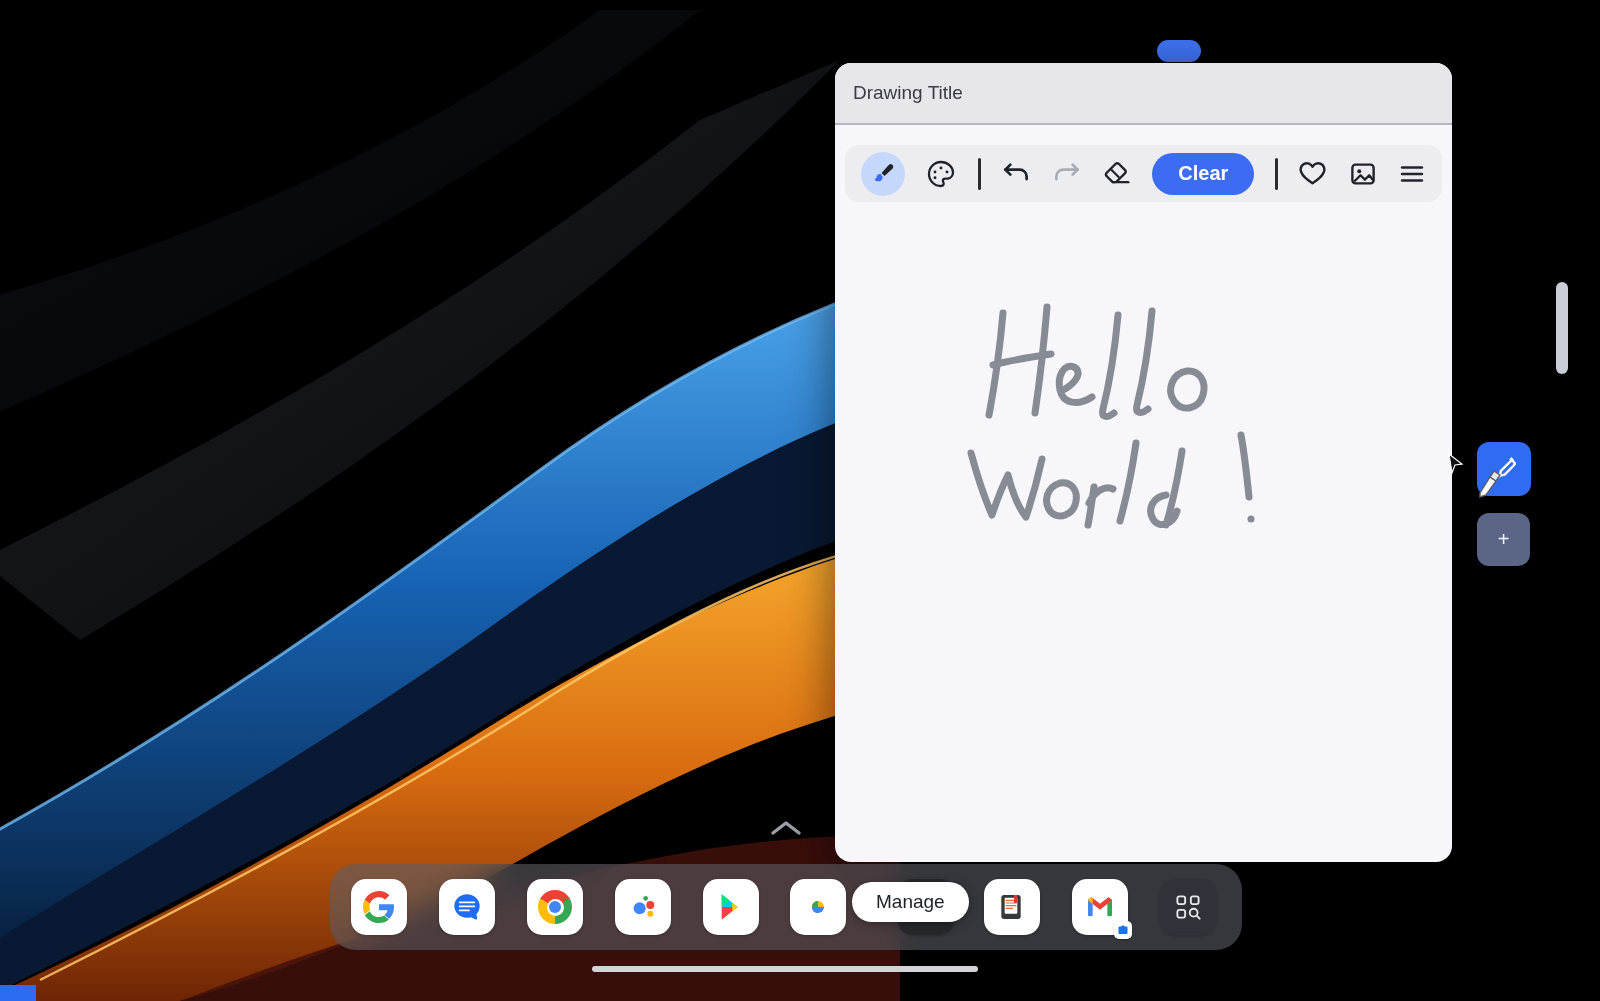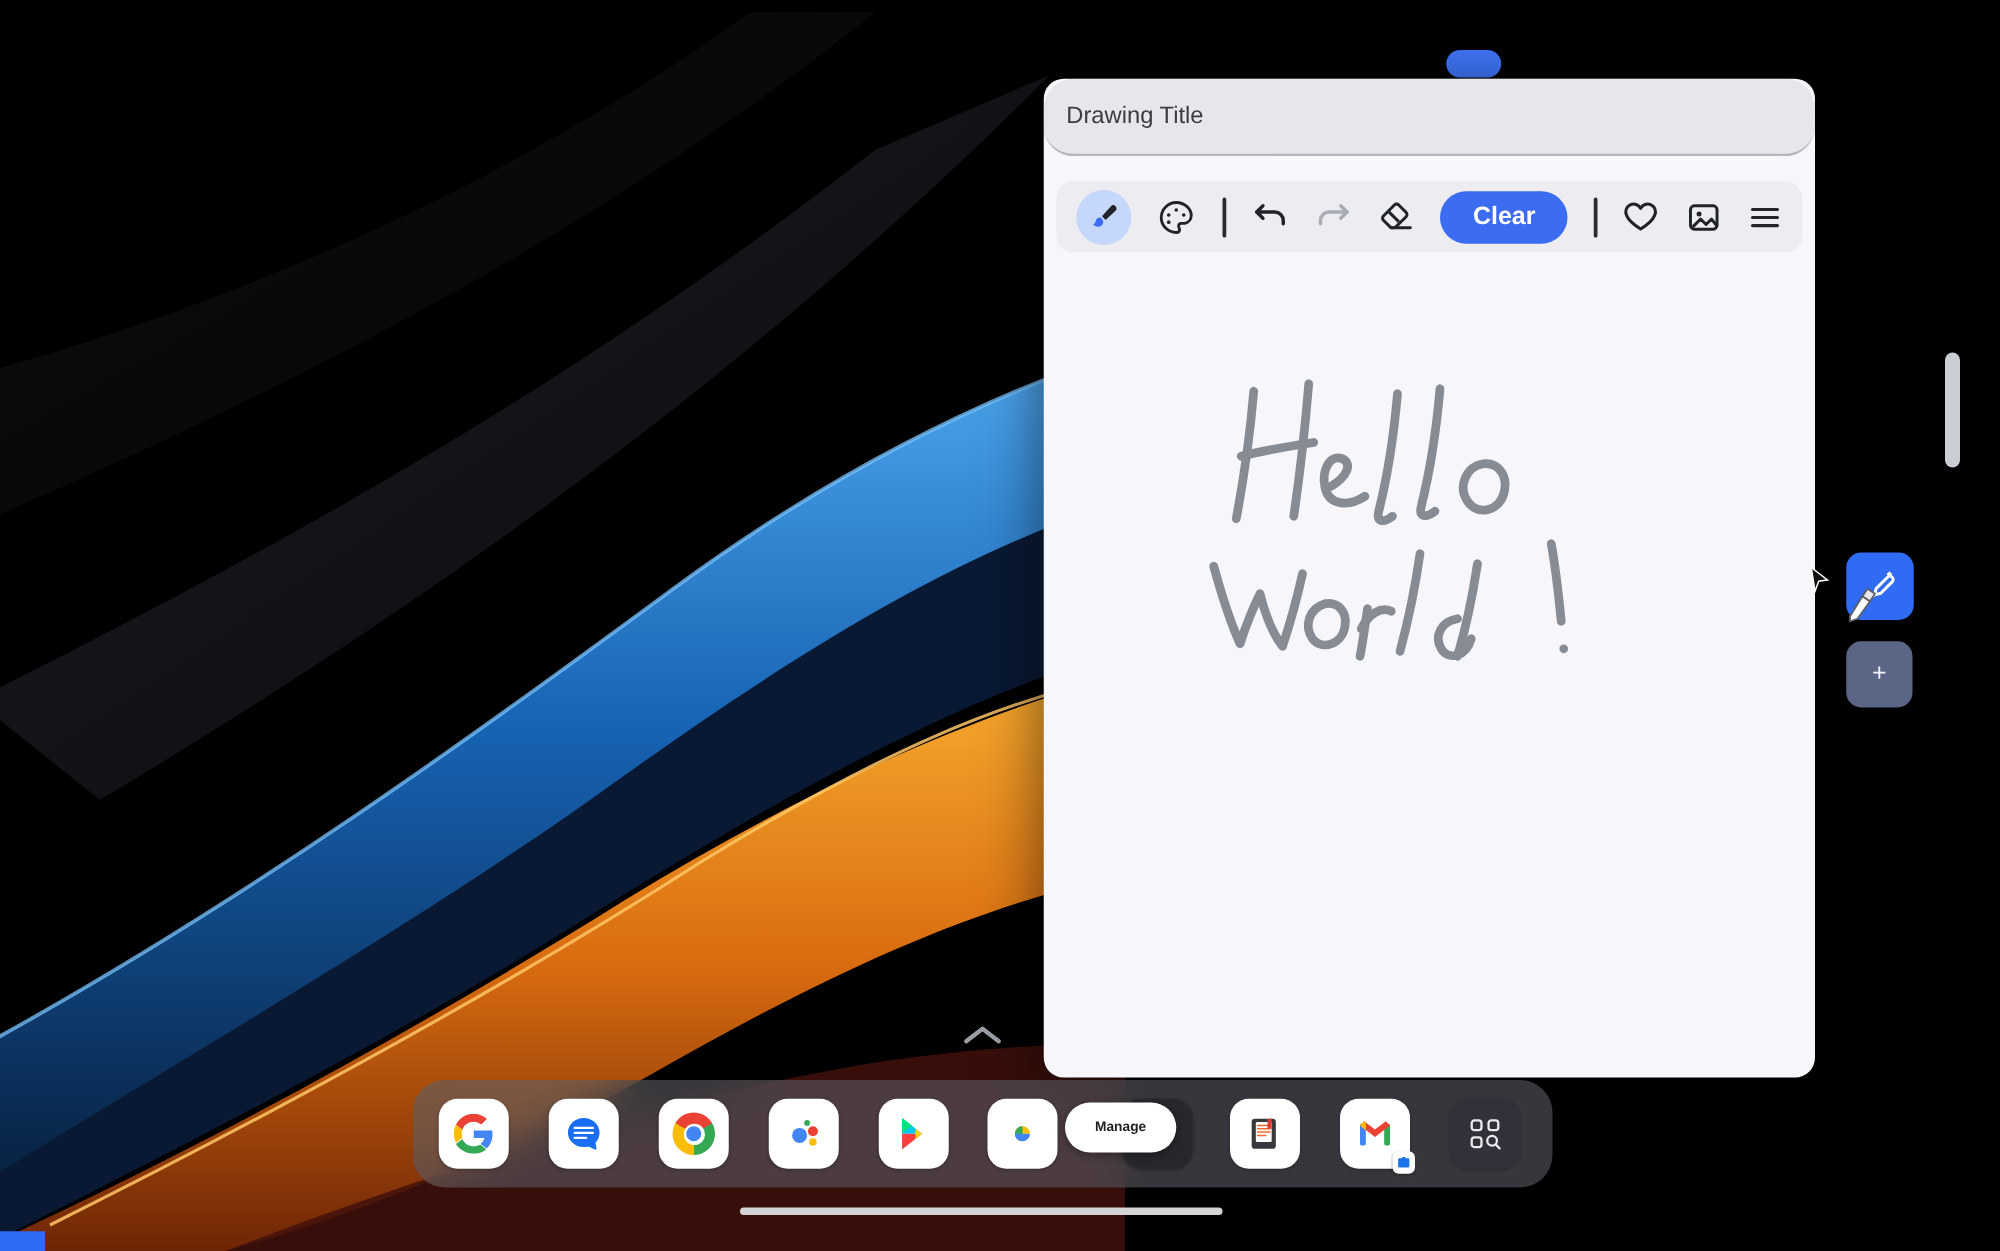--- a/index.html
+++ b/index.html
@@ -5,21 +5,21 @@
   html,body{margin:0;padding:0;background:#000;}
   *{box-sizing:border-box;font-family:"Liberation Sans",sans-serif;}
   #stage{position:relative;width:1600px;height:1001px;overflow:hidden;background:#000;}
   .abs{position:absolute;}
 
   
   .drag-handle{left:1157px;top:40px;width:44px;height:22px;border-radius:11px;background:#3f74f5;z-index:1;}
   .window{left:835px;top:63px;width:617px;height:799px;background:#f7f7fb;border-radius:16px;
           box-shadow:0 12px 50px rgba(0,0,0,.55);z-index:2;overflow:hidden;}
   .titlebar{position:absolute;left:0;top:0;width:100%;height:62px;background:#e6e6eb;
-            border-bottom:2px solid #b5b5bc;display:flex;align-items:center;padding:0 18px;border-radius:24px;}
+            border-bottom:2px solid #b5b5bc;display:flex;align-items:center;padding:0 18px;}
   .titlebar span{font-size:19px;color:#3b3c42;}
   .toolbar{position:absolute;left:10px;top:82px;width:597px;height:57px;background:#ececf1;
            border-radius:14px;display:flex;align-items:center;justify-content:space-between;padding:0 16px;}
   .tbtn{display:flex;align-items:center;justify-content:center;background:none;border:none;padding:0;cursor:pointer;}
   .tool-selected{width:44px;height:44px;border-radius:50%;background:#c5d7fa;}
   .tdivider{width:3px;height:32px;background:#2b2b30;border-radius:2px;}
   .clear-btn{height:42px;padding:0 26px;border:none;border-radius:21px;background:#3b6cf1;color:#fff;
              font-size:20px;font-weight:700;cursor:pointer;}
   .handwriting{position:absolute;left:0;top:150px;}
 
@@ -37,21 +37,21 @@
   .taskbar{left:330px;top:864px;width:912px;height:86px;border-radius:26px;
            background:rgba(92,94,104,.58);backdrop-filter:blur(14px);z-index:2;}
   .tile{position:absolute;top:15px;width:56px;height:56px;border-radius:15px;background:#fff;
         display:flex;align-items:center;justify-content:center;box-shadow:0 1px 3px rgba(0,0,0,.25);}
   .tile-dark{background:#26282c;}
   .tile-clear{background:rgba(46,48,54,.55);}
   .badge{position:absolute;right:-4px;bottom:-4px;width:18px;height:18px;border-radius:5px;background:#fff;
          display:flex;align-items:center;justify-content:center;box-shadow:0 1px 2px rgba(0,0,0,.3);}
   .manage-pill{position:absolute;left:522px;top:18px;height:40px;padding:0 24px;border-radius:20px;background:#fff;
                display:flex;align-items:center;box-shadow:0 2px 8px rgba(0,0,0,.35);z-index:3;}
-  .manage-pill span{font-size:11px;font-weight:700;color:#1f2024;}
+  .manage-pill span{font-size:19px;font-weight:400;color:#1f2024;}
   .chrome-ball{width:34px;height:34px;border-radius:50%;
      background:conic-gradient(from -60deg,#ea4335 0 120deg,#34a853 120deg 240deg,#fbbc05 240deg 360deg);
      display:flex;align-items:center;justify-content:center;}
   .chrome-mid{width:17px;height:17px;border-radius:50%;background:#fff;display:flex;align-items:center;justify-content:center;}
   .chrome-core{width:12px;height:12px;border-radius:50%;background:#4285f4;}
 
   .home-indicator{left:592px;top:966px;width:386px;height:6px;border-radius:3px;background:#d4d4d6;z-index:3;}
   .corner-accent{left:0;top:985px;width:36px;height:16px;background:#2e6bf4;z-index:3;}
 </style>
 </head>

